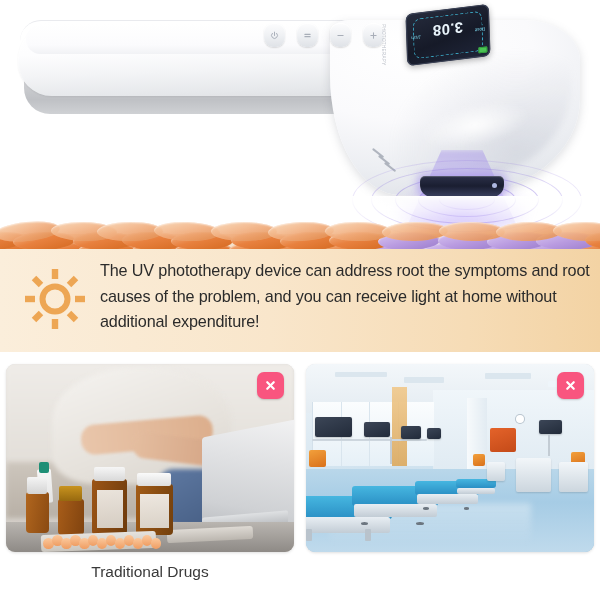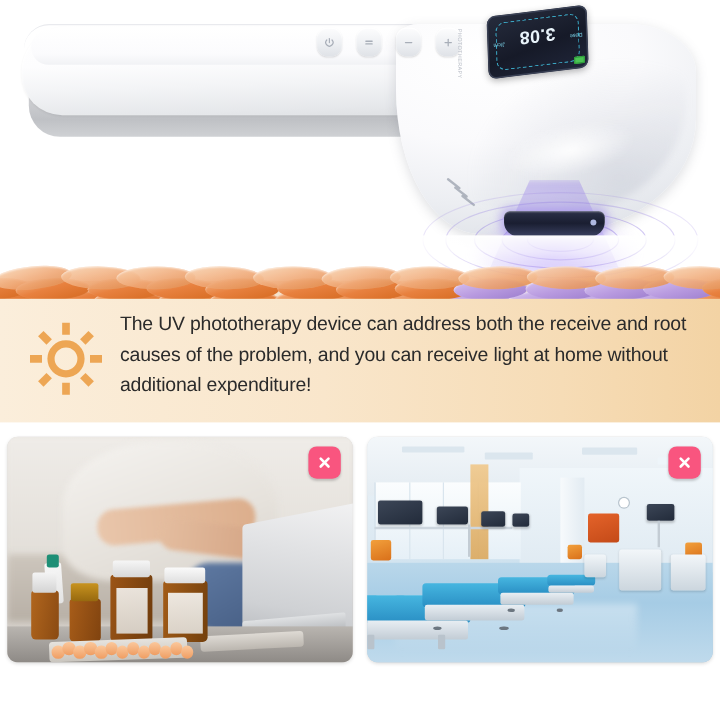--- a/index.html
+++ b/index.html
@@ -329,21 +329,21 @@
         <line x1="33" y1="53" x2="33" y2="63"></line>
         <line x1="3" y1="33" x2="13" y2="33"></line>
         <line x1="53" y1="33" x2="63" y2="33"></line>
         <line x1="12" y1="12" x2="19" y2="19"></line>
         <line x1="47" y1="47" x2="54" y2="54"></line>
         <line x1="54" y1="12" x2="47" y2="19"></line>
         <line x1="19" y1="47" x2="12" y2="54"></line>
       </g>
     </svg>
   </div>
-  <div class="banner-text">The UV phototherapy device can address both the receive and root causes of the problem, and you can receive light at home without additional expenditure!</div>
+  <div class="banner-text">The UV phototherapy device can address root the symptoms and root causes of the problem, and you can receive light at home without additional expenditure!</div>
 
   <div class="cards">
 
     <div class="card left">
       <div class="thumb">
         <div class="pA">
           <div class="wall"></div>
           <div class="couch"></div>
           <div class="person"></div>
           <div class="arm"></div>
@@ -382,20 +382,21 @@
               <div class="pill" style="left: 50.2%; bottom: 1.6%;"></div>
             </div>
         </div>
         <div class="xbadge">
           <svg width="13" height="13" viewBox="0 0 24 24" stroke="#fff" stroke-width="4" stroke-linecap="round">
               <path d="M6 6l12 12"></path>
               <path d="M18 6L6 18"></path>
             </svg>
         </div>
       </div>
+      <div class="caption">Traditional Drugs</div>
     </div>
 
     <div class="card right">
       <div class="thumb">
         <div class="pB">
           <div class="ceil"></div>
           <div class="ct" style="left:10%;width:18%;"></div>
           <div class="ct" style="left:34%;width:14%;top:7%;"></div>
           <div class="ct" style="left:62%;width:16%;top:5%;"></div>
           <div class="ct" style="left:84%;width:12%;top:9%;background:#eef5fa;"></div>

